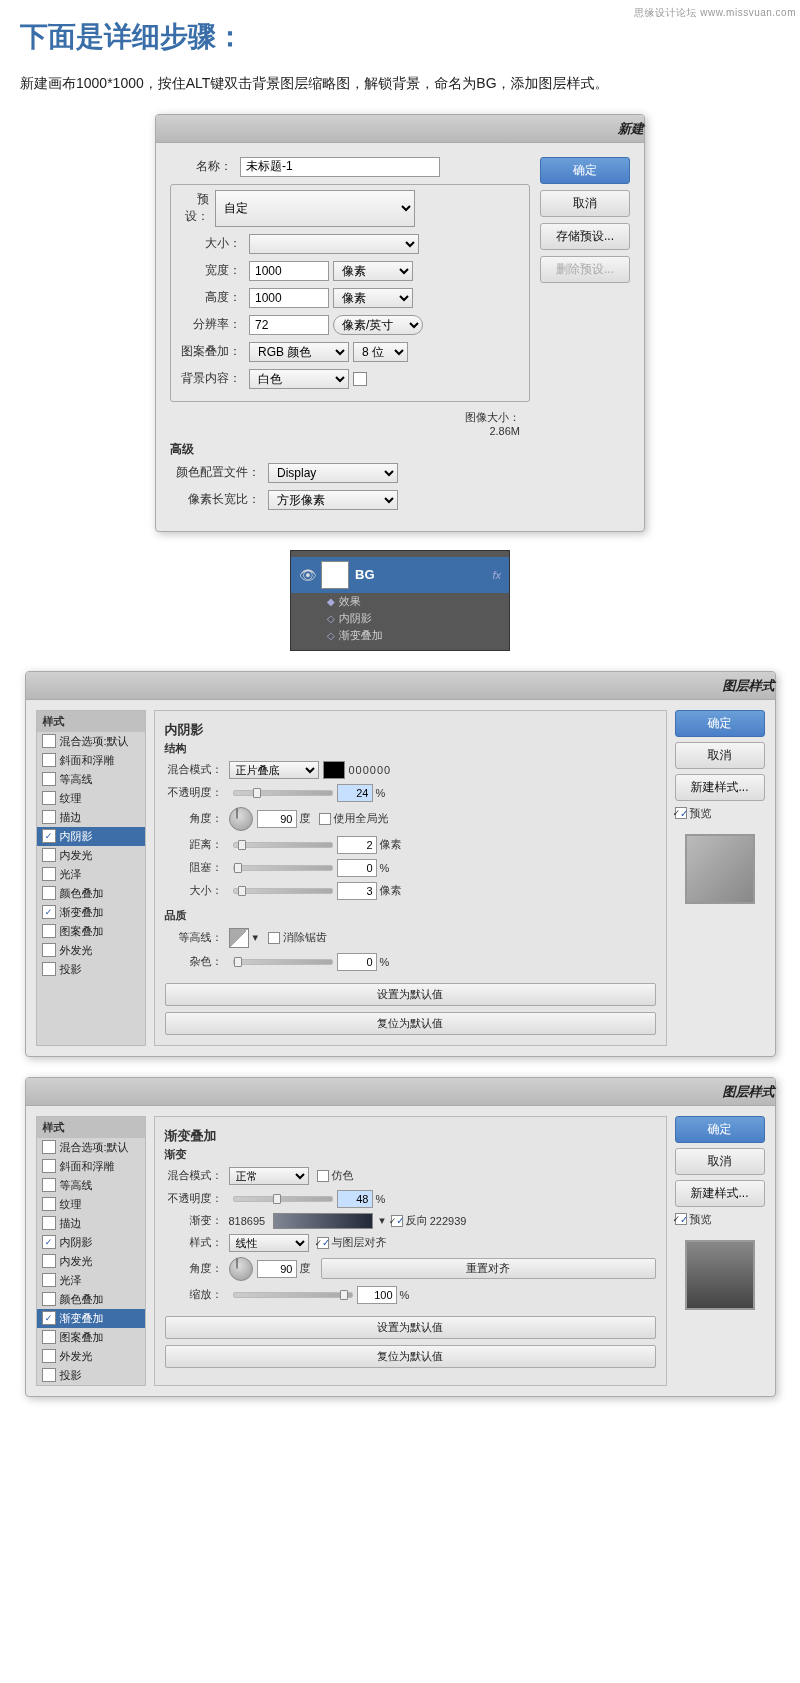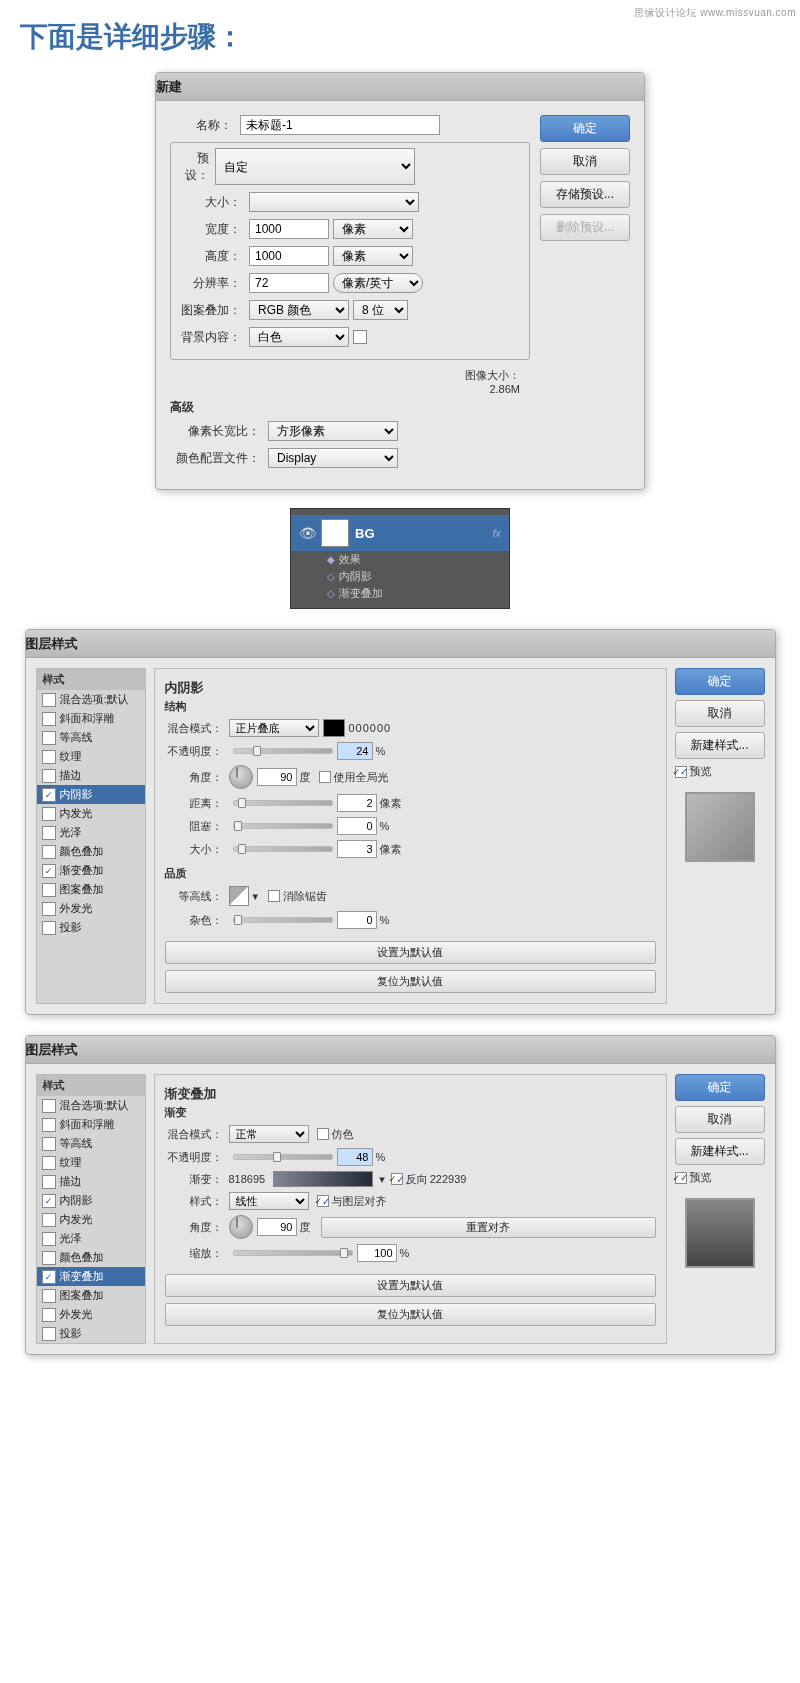--- a/index.html
+++ b/index.html
@@ -38,27 +38,28 @@
     
     .ps-dialog {
       background: #e8e8e8;
       border: 1px solid #aaa;
       border-radius: 4px;
       margin: 0 auto 18px auto;
       box-shadow: 2px 2px 8px rgba(0,0,0,0.25);
     }
     .ps-dialog-title {
       background: linear-gradient(to bottom, #d0d0d0, #b8b8b8);
-      text-align: left;
+      text-align: right;
       font-size: 13px;
       font-weight: bold;
       color: #222;
       padding: 5px 0 4px 0;
       border-bottom: 1px solid #aaa;
       border-radius: 3px 3px 0 0;
+      font-style: italic;
     }
     .new-dialog {
       width: 490px;
     }
     .new-dialog-body {
       display: flex;
       padding: 14px 14px 14px 14px;
       gap: 10px;
     }
     .new-dialog-left {
@@ -447,20 +448,21 @@
   </style>
 </head>
 <body>
 
 <div class="watermark">思缘设计论坛 www.missvuan.com</div>
 
 <div class="page-content">
 
   <h1 class="main-title">下面是详细步骤：</h1>
 
+  <p class="description">新建画布1000*1000，按住ALT键双击背景图层缩略图，解锁背景，命名为BG，添加图层样式。</p>
 
   <div class="ps-dialog new-dialog">
     <div class="ps-dialog-title">新建</div>
     <div class="new-dialog-body">
       <div class="new-dialog-left">
 
         <div class="form-row">
           <span class="form-label">名称：</span>
           <input class="form-input" style="width: 200px;" value="未标题-1">
         </div>
@@ -524,29 +526,29 @@
         </div>
 
         <div class="img-size-info">
           <span>图像大小：</span><br>
           <span>2.86M</span>
         </div>
 
         <div style="margin-top:4px;">
           <div class="advanced-label">高级</div>
           <div class="form-row">
+            <span class="form-label" style="width:90px;">颜色配置文件：</span>
+            <select class="form-select" style="width:130px;">
+              <option>Display</option>
+            </select>
+          </div>
+          <div class="form-row">
             <span class="form-label" style="width:90px;">像素长宽比：</span>
             <select class="form-select" style="width:130px;">
               <option>方形像素</option>
-            </select>
-          </div>
-          <div class="form-row">
-            <span class="form-label" style="width:90px;">颜色配置文件：</span>
-            <select class="form-select" style="width:130px;">
-              <option>Display</option>
             </select>
           </div>
         </div>
       </div>
 
       <div class="new-dialog-right">
         <button class="ps-btn ps-btn-blue">确定</button>
         <button class="ps-btn">取消</button>
         <button class="ps-btn">存储预设...</button>
         <button class="ps-btn" style="color:#aaa;">删除预设...</button>

